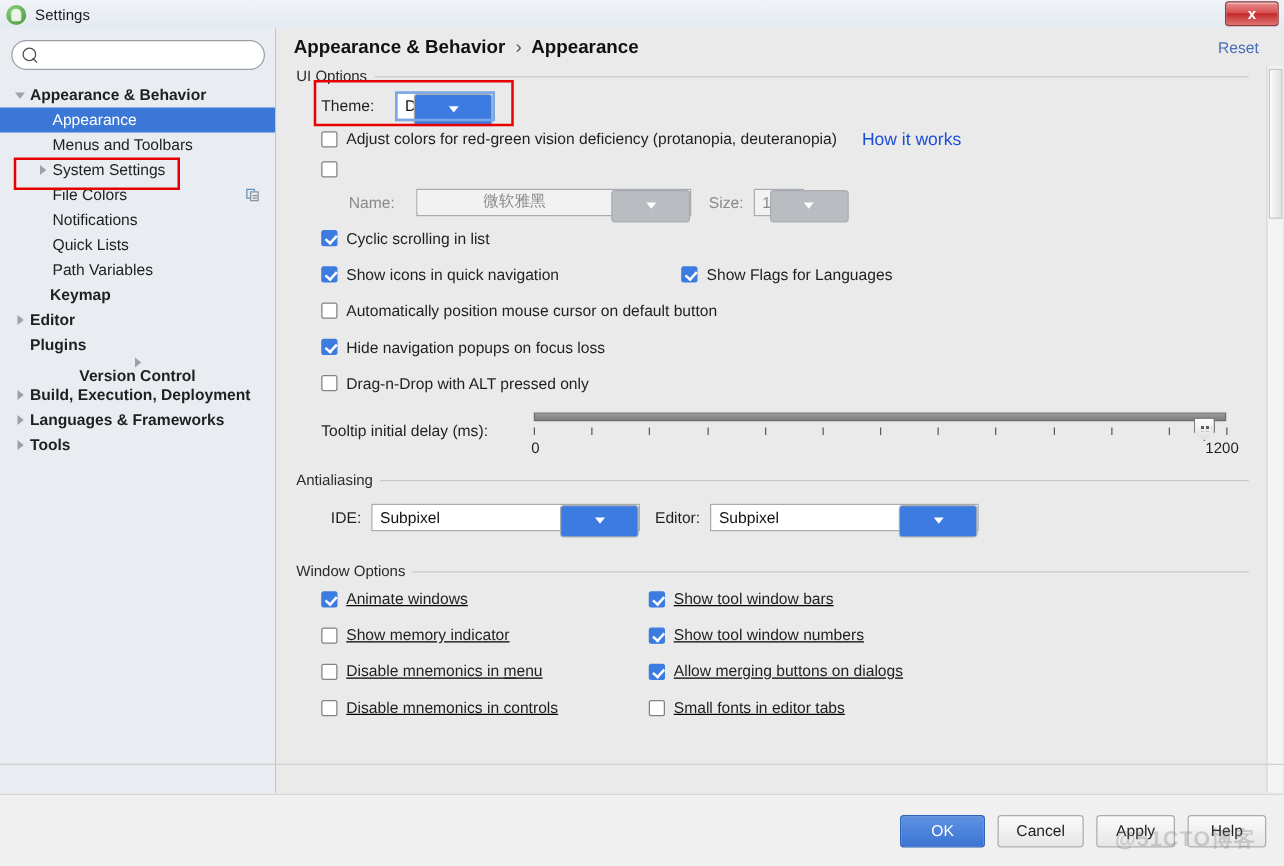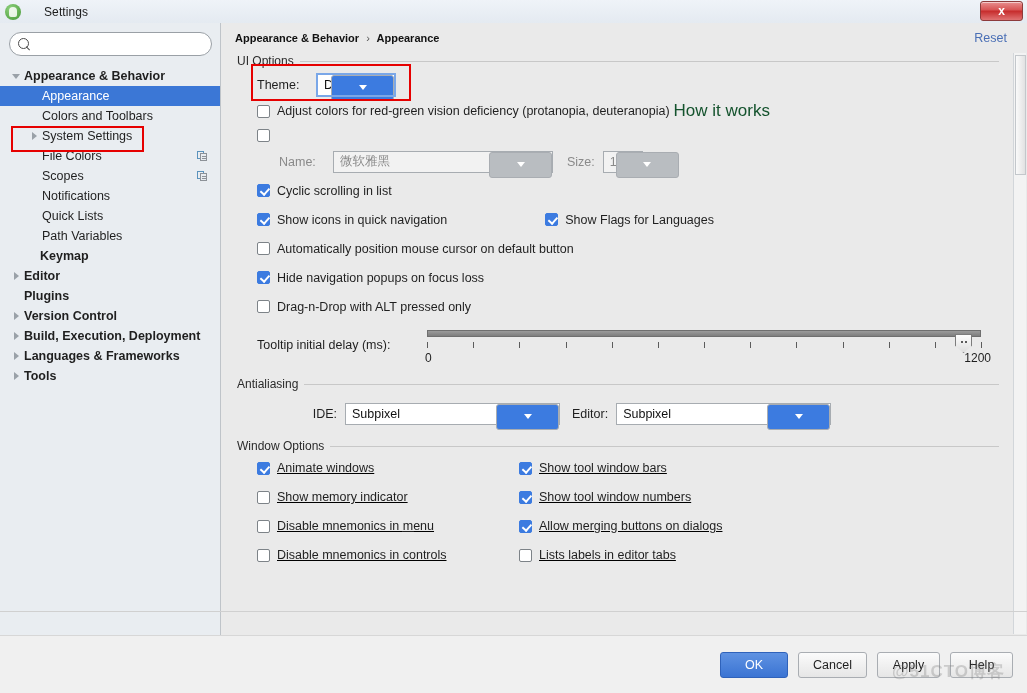--- a/index.html
+++ b/index.html
@@ -37,21 +37,21 @@
   .app-icon {
     width: 16px; height: 16px; border-radius: 50%;
     background: radial-gradient(circle at 35% 30%, #8ed17d 0%, #5aa84a 70%, #3e8c33 100%);
     position: relative; flex: none;
   }
   .app-icon::after {
     content:""; position:absolute; left:4px; top:3px; width:8px; height:10px;
     background:#ffffff; border-radius: 4px 4px 2px 2px; opacity:.85;
   }
   .title-text {
-    font-size: 12px; color: #1b1b1b; margin-left: 23px; letter-spacing: .1px;
+    font-size: 12px; color: #1b1b1b; margin-left: 7px; letter-spacing: .1px;
   }
   .close-btn {
     position: absolute; right: 4px; top: 1px; width: 43px; height: 20px;
     border: 1px solid #8d3b3b; border-radius: 3px;
     background: linear-gradient(180deg,#e88f8f 0%,#d75252 45%,#c62b2b 50%,#e07373 100%);
     box-shadow: inset 0 1px 0 rgba(255,255,255,.55);
     display:flex; align-items:center; justify-content:center;
     color:#fff; font-size: 12px; font-weight: bold; cursor: pointer;
   }
 
@@ -123,21 +123,21 @@
 
   
   .main {
     position: absolute; left: 221px; top: 0; right: 0; height: 612px;
     background: #eaeaea;
   }
   .breadcrumb-row {
     position: absolute; left: 0; top: 0; right: 0; height: 29px;
     display: flex; align-items: center; padding: 0 12px 0 14px;
   }
-  .breadcrumb { font-size: 11px; font-weight: bold; color: #111; }
+  .breadcrumb { font-size: 15px; font-weight: bold; color: #111; }
   .breadcrumb .sep { font-weight: normal; color: #555; margin: 0 4px; }
   .reset-link {
     margin-left: auto; font-size: 12.5px; color: #4a6fb5; cursor: pointer;
     margin-right: 8px;
   }
 
   .panel {
     position: absolute; left: 0; top: 29px; right: 12px; bottom: 0;
     overflow: hidden;
   }
@@ -164,41 +164,41 @@
     background: #fff; border-radius: 2px; position: relative; cursor: pointer;
   }
   .cb.on { background: #3c7be0; border-color: #3c7be0; }
   .cb.on::after {
     content:""; position:absolute; left:4px; top:1px; width:3.5px; height:7px;
     border: solid #fff; border-width: 0 2px 2px 0; transform: rotate(42deg);
   }
   .cb-label { font-size: 12.5px; color: #1f1f1f; margin-left: 7px; cursor: pointer; }
   .cb-label u { text-decoration: underline; }
 
-  .link { font-size: 17px; color: #14532d; margin-left: 4px; cursor: pointer; }
+  .link { font-size: 14px; color: #1d4ed8; margin-left: 20px; cursor: pointer; }
 
   
   .combo {
     height: 22px; border: 1px solid #a7acb1; background: #fff;
     display: flex; align-items: center; cursor: pointer;
   }
   .combo .val {
     flex: 1; font-size: 12.5px; color: #111; padding: 0 6px;
     white-space: nowrap; overflow: hidden;
   }
   .combo .btn {
     width: 19px; align-self: stretch; background: #3c7be0;
     display: flex; align-items: center; justify-content: center; flex: none;
   }
   .combo .btn i {
     width: 0; height: 0; border-top: 5px solid #fff;
     border-left: 4.5px solid transparent; border-right: 4.5px solid transparent;
   }
   .combo.gray .val { color: #8a8a8a; background:#f2f2f2; }
-  .combo.gray { background:#f2f2f2; }
+  .combo.gray { background:#f2f2f2;text-align:center; }
   .combo.gray .btn { background: #b9bdc1; }
   .combo.focus { outline: 2px solid #7aa7e8; outline-offset: -1px; }
 
   .theme-combo { width: 78px; }
   .name-combo { width: 220px; }
   .size-combo { width: 40px; }
   .aa-combo { width: 215px; }
 
   
   .redbox {
@@ -315,71 +315,63 @@
               <span class="arrow-down"></span>
             </span>
             <span class="tree-label">Appearance &amp; Behavior</span>
           </div>
           <div class="tree-row selected" style="padding-left: 26px;">
             <span class="twisty"></span>
             <span class="tree-label">Appearance</span>
           </div>
           <div class="tree-row" style="padding-left: 26px;">
             <span class="twisty"></span>
-            <span class="tree-label">Colors and Toolbars</span>
+            <span class="tree-label">Menus and Toolbars</span>
           </div>
           <div class="tree-row" style="padding-left: 26px;">
             <span class="twisty">
               <span class="arrow-right"></span>
             </span>
             <span class="tree-label">System Settings</span>
           </div>
           <div class="tree-row" style="padding-left: 26px;">
             <span class="twisty"></span>
             <span class="tree-label">File Colors</span>
             <span class="copy-icon">
               <span class="b1"></span>
               <span class="b2"></span>
             </span>
           </div>
           <div class="tree-row" style="padding-left: 26px;">
             <span class="twisty"></span>
-            <span class="tree-label">Scopes</span>
-            <span class="copy-icon">
-              <span class="b1"></span>
-              <span class="b2"></span>
-            </span>
+            <span class="tree-label">Notifications</span>
           </div>
           <div class="tree-row" style="padding-left: 26px;">
             <span class="twisty"></span>
-            <span class="tree-label">Notifications</span>
+            <span class="tree-label">Quick Lists</span>
           </div>
           <div class="tree-row" style="padding-left: 26px;">
             <span class="twisty"></span>
-            <span class="tree-label">Quick Lists</span>
-          </div>
-          <div class="tree-row" style="padding-left: 26px;">
-            <span class="twisty"></span>
             <span class="tree-label">Path Variables</span>
           </div>
           <div class="tree-row bold" style="padding-left: 24px;">
             <span class="twisty"></span>
             <span class="tree-label">Keymap</span>
           </div>
           <div class="tree-row bold" style="padding-left: 8px;">
             <span class="twisty">
               <span class="arrow-right"></span>
             </span>
             <span class="tree-label">Editor</span>
           </div>
           <div class="tree-row bold" style="padding-left: 8px;">
             <span class="twisty"></span>
             <span class="tree-label">Plugins</span>
           </div>
-          <div class="tree-row bold" style="padding-left: 8px;">
+          <div class="tree-row bold" style="padding-left: 8px; flex-direction: column;">
             <span class="twisty">
               <span class="arrow-right"></span>
             </span>
             <span class="tree-label">Version Control</span>
           </div>
           <div class="tree-row bold" style="padding-left: 8px;">
             <span class="twisty">
               <span class="arrow-right"></span>
             </span>
             <span class="tree-label">Build, Execution, Deployment</span>
@@ -508,38 +500,38 @@
             <span class="tick-max">1200</span>
           </div>
         </div>
 
         <div class="group" style="margin-top:8px;">
           <div class="group-title">
             <span class="lbl">Antialiasing</span>
             <span class="rule"></span>
           </div>
           <div class="row tall" style="margin-top:6px;">
-            <span class="lbl-txt" style="width:40px;text-align:right;padding-right:8px;margin-left:48px;">IDE:</span>
+            <span class="lbl-txt" style="width:40px;text-align:right;padding-right:8px;">IDE:</span>
             <div class="combo aa-combo">
               <span class="val">Subpixel</span>
               <span class="btn">
                   <i></i>
                 </span>
             </div>
             <span class="lbl-txt" style="margin-left:12px;">Editor:</span>
             <div class="combo aa-combo" style="margin-left:8px;">
               <span class="val">Subpixel</span>
               <span class="btn">
                   <i></i>
                 </span>
             </div>
           </div>
         </div>
 
-        <div class="group" style="margin-top:9px;">
+        <div class="group" style="margin-top:20px;">
           <div class="group-title">
             <span class="lbl">Window Options</span>
             <span class="rule"></span>
           </div>
           <div class="grid2" id="window-grid" style="margin-top:6px;">
               <div class="g-row">
                 <div class="g-col">
                   <span class="cb on"></span>
                   <span class="cb-label">Animate windows</span>
                 </div>
@@ -568,21 +560,21 @@
                   <span class="cb-label">Allow merging buttons on dialogs</span>
                 </div>
               </div>
               <div class="g-row">
                 <div class="g-col">
                   <span class="cb"></span>
                   <span class="cb-label">Disable mnemonics in controls</span>
                 </div>
                 <div class="g-col">
                   <span class="cb"></span>
-                  <span class="cb-label">Lists labels in editor tabs</span>
+                  <span class="cb-label">Small fonts in editor tabs</span>
                 </div>
               </div>
             </div>
         </div>
 
       </div>
 
       <div class="scrollbar">
         <div class="scroll-thumb"></div>
       </div>

